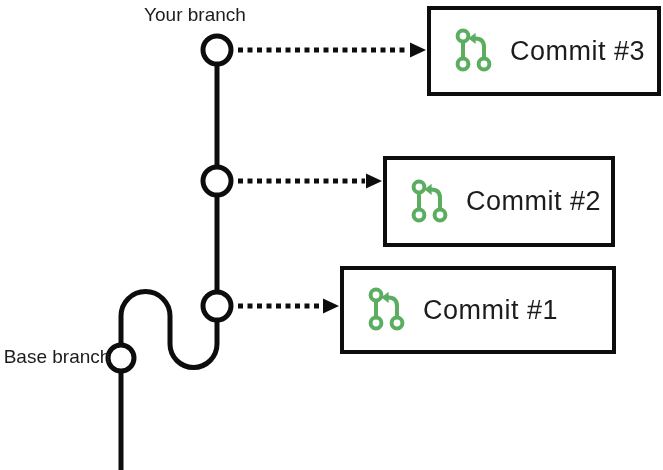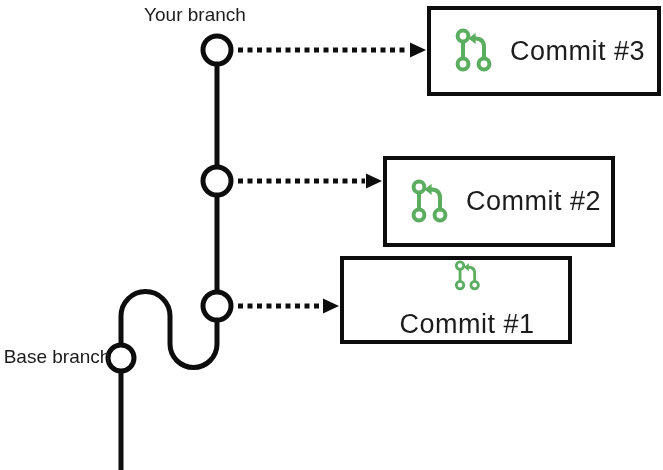--- a/index.html
+++ b/index.html
@@ -54,21 +54,21 @@
     box-sizing: border-box;
     border: 4px solid var(--line-black, #0d0d0d);
     background: #ffffff;
     display: flex;
     align-items: center;
     padding-left: 22px;
     gap: 17px;
   }
   .commit-box-3 { left: 427px; top: 6px;   width: 234px; height: 90px; }
   .commit-box-2 { left: 383px; top: 135px; width: 232px; height: 91px; margin-top: 21px; }
-  .commit-box-1 { left: 340px; top: 256px; width: 232px; height: 88px; flex-direction: column; }
+  .commit-box-1 { left: 340px; top: 266px; width: 276px; height: 88px; }
   .commit-label {
     font-size: 27px;
     letter-spacing: 0.5px;
     color: var(--text-dark, #1c1c1c);
   }
   .git-icon { display: block; }
   .git-icon .st {
     stroke: var(--icon-green, #5bad5f);
     stroke-width: 2;
     fill: none;

